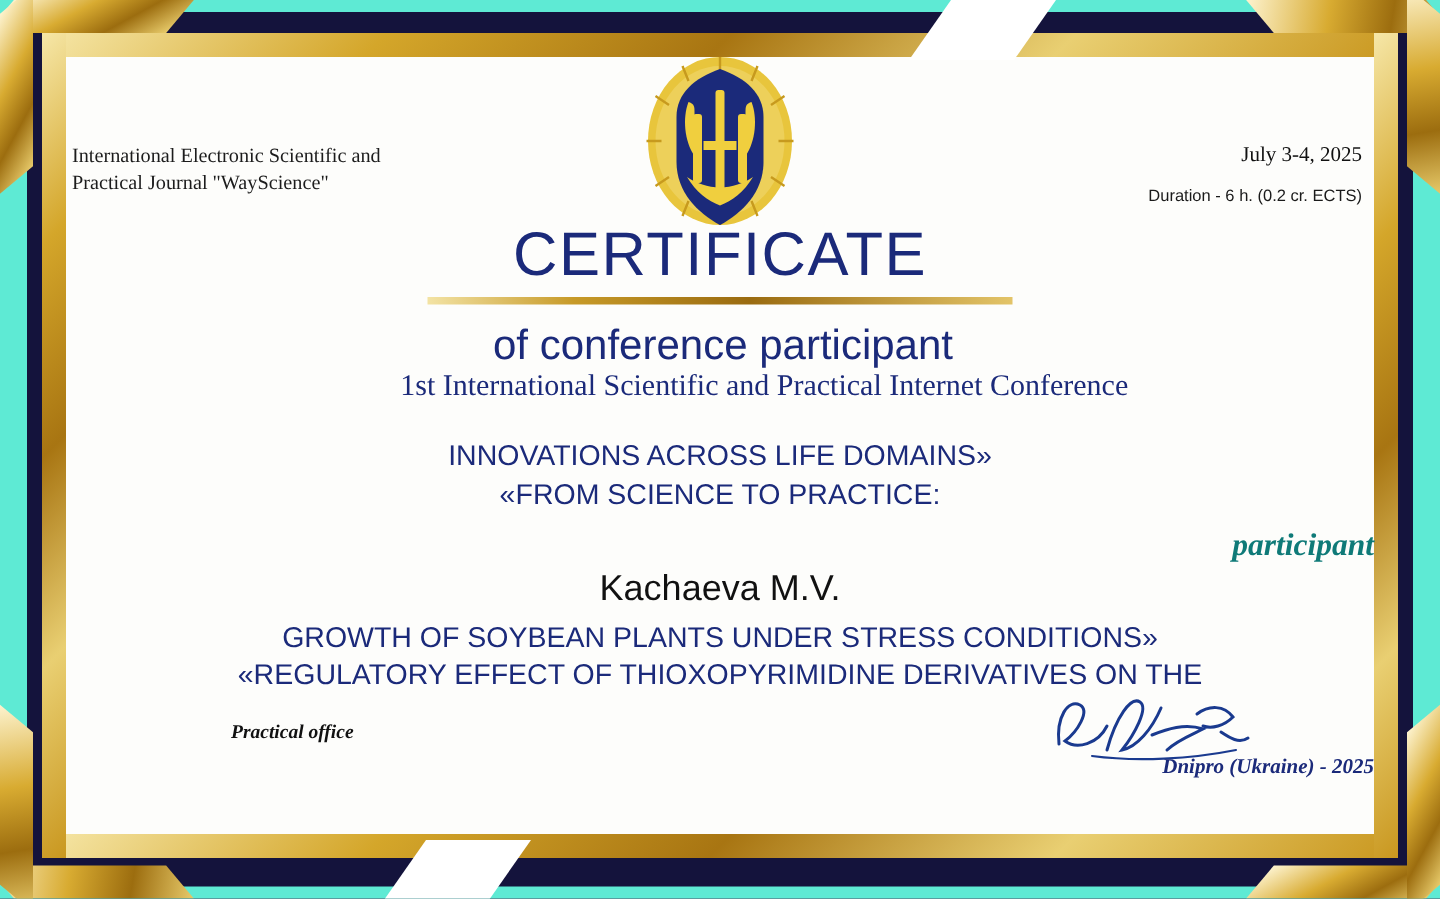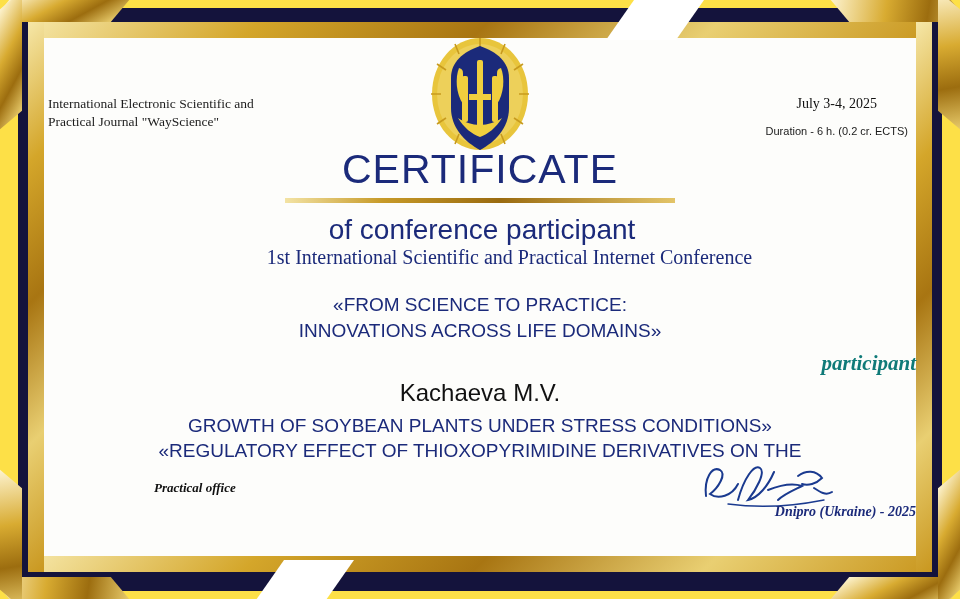--- a/index.html
+++ b/index.html
@@ -11,21 +11,21 @@
     width: 960px;
     height: 599px;
     overflow: hidden;
     font-family: "Liberation Sans", sans-serif;
   }
 
   .certificate {
     position: relative;
     width: 960px;
     height: 599px;
-    background: #fde047;
+    background: #5eead4;
     overflow: hidden;
   }
 
   
   .frame-navy {
     position: absolute;
     left: 18px;
     top: 8px;
     width: 924px;
     height: 583px;
@@ -96,21 +96,20 @@
   .date-block {
     position: absolute;
     right: 8px;
     top: 58px;
     text-align: right;
   }
   .date-line {
     font-family: "Liberation Serif", serif;
     font-size: 14px;
     color: #111;
-    text-align: center;
   }
   .duration-line {
     margin-top: 13px;
     font-family: "Liberation Sans", sans-serif;
     font-size: 11px;
     color: #1a1a1a;
   }
 
   
   .emblem-wrap {
@@ -292,22 +291,22 @@
       </svg>
     </div>
 
     <div class="title">CERTIFICATE</div>
     <div class="title-rule"></div>
 
     <div class="subtitle">of conference participant</div>
     <div class="conference">1st International Scientific and Practical Internet Conference</div>
 
     <div class="theme">
+      <div>INNOVATIONS ACROSS LIFE DOMAINS»</div>
       <div>«FROM SCIENCE TO PRACTICE:</div>
-      <div>INNOVATIONS ACROSS LIFE DOMAINS»</div>
     </div>
 
     <div class="role">participant</div>
     <div class="participant-name">Kachaeva M.V.</div>
 
     <div class="paper-title">
       <div>GROWTH OF SOYBEAN PLANTS UNDER STRESS CONDITIONS»</div>
       <div>«REGULATORY EFFECT OF THIOXOPYRIMIDINE DERIVATIVES ON THE</div>
     </div>
 

